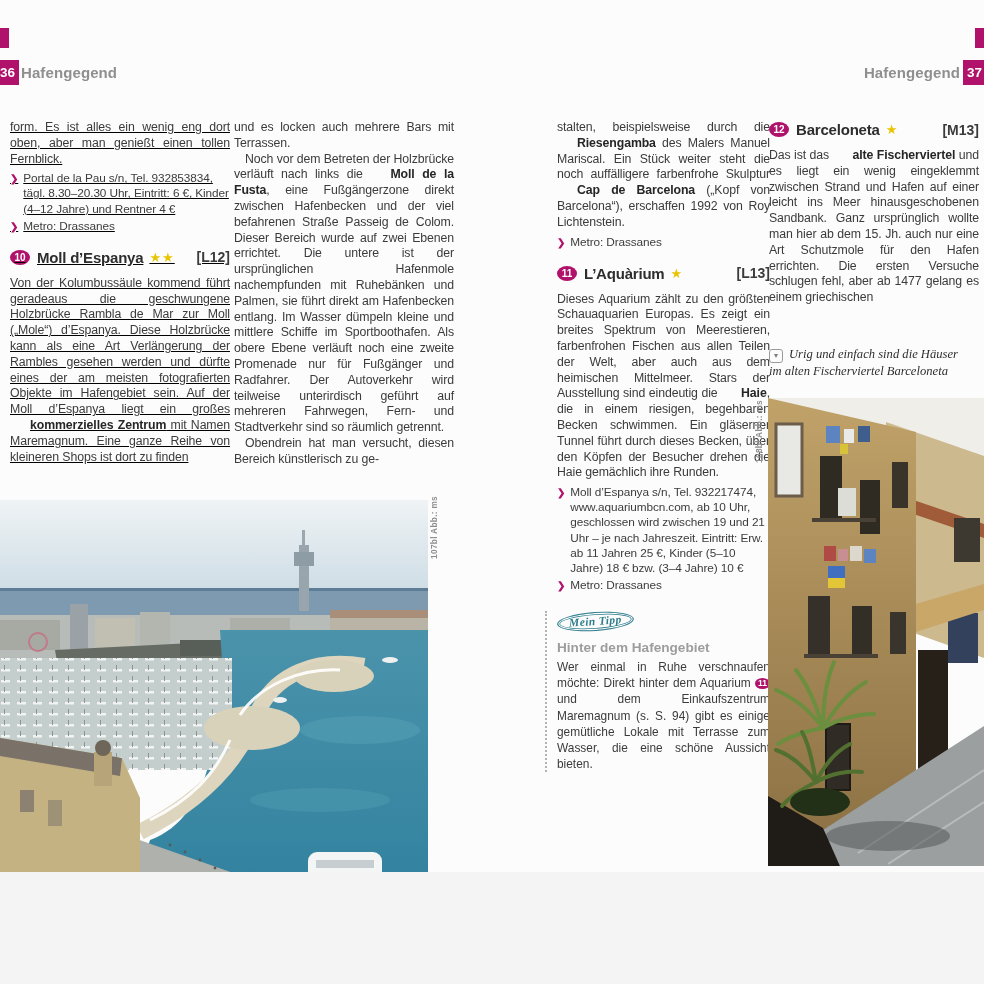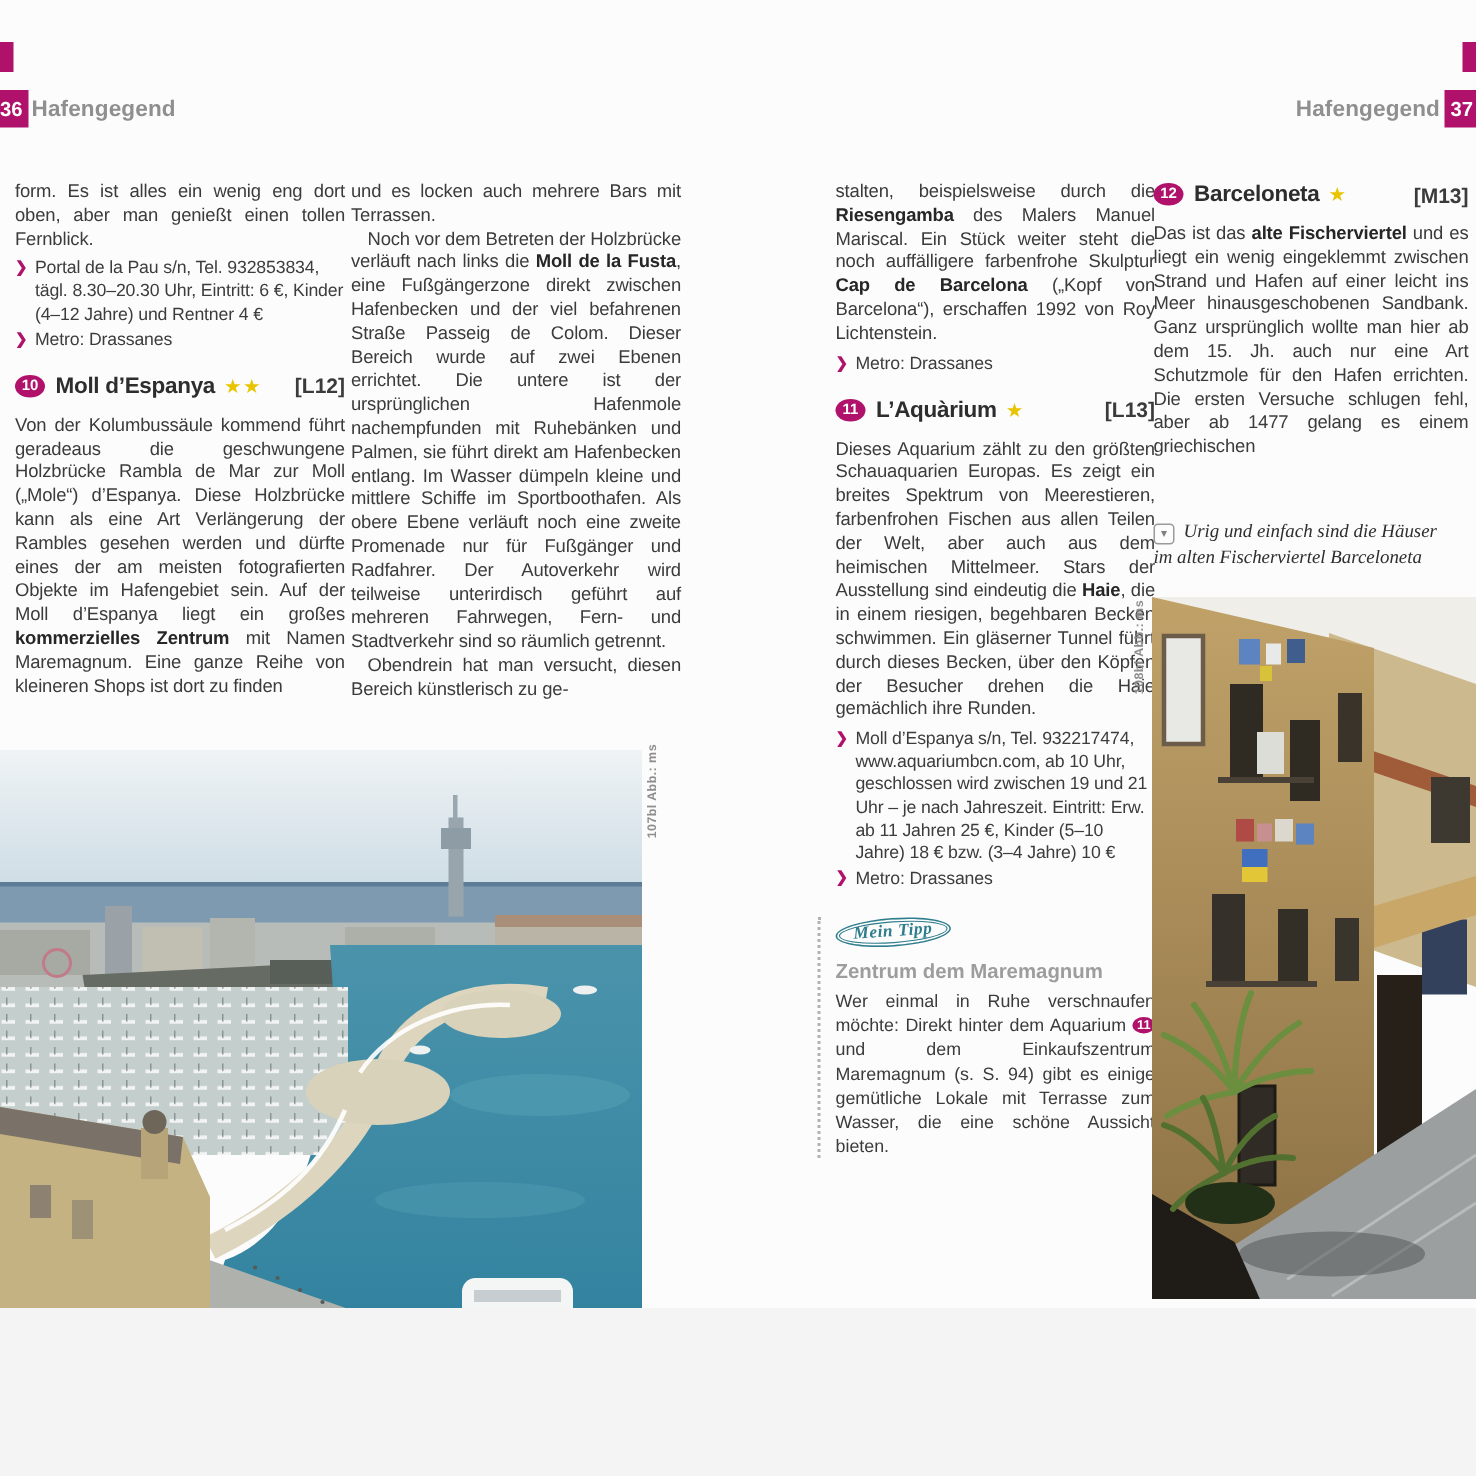--- a/index.html
+++ b/index.html
@@ -21,27 +21,27 @@
   .hdr-box{position:absolute;top:60px;width:28px;height:25px;background:var(--accent);color:#fff;
     font-weight:bold;font-size:13.5px;line-height:25px;}
   #hdr-box-l{left:-13px;text-align:right;padding-right:4px;}
   #hdr-box-r{right:-11px;text-align:left;padding-left:4px;}
   .hdr-title{position:absolute;top:64px;font-weight:bold;font-size:15px;color:#8f8f8f;letter-spacing:0.1px;}
   #hdr-title-l{left:21px;}
   #hdr-title-r{right:24px;}
 
   
   .col{position:absolute;top:120px;}
-  #col1{left:10px;width:220px;}
+  #col1{left:10px;width:220px;text-decoration:underline;}
   #col2{left:234px;width:220px;}
   #col3{left:557px;width:213px;}
   #col4{left:769px;width:210px;}
 
   .body{margin:0;font-size:12.3px;line-height:15.8px;text-align:justify;color:var(--ink);letter-spacing:-0.1px;}
-  .body .bold{font-weight:bold;color:#262626;}
+  .body .bold{font-weight:bold;color:#262626;margin-left:20px;}
   .body.indent{text-indent:11px;}
 
   .info-list{margin:4px 0 0;}
   .info{display:flex;font-size:11.8px;line-height:15.1px;color:#3c3c3c;margin:0 0 2px;letter-spacing:-0.1px;}
   .chev{color:var(--accent);font-weight:bold;font-size:10px;line-height:15px;margin-right:5px;flex:none;}
 
   .entry{display:flex;align-items:center;margin:15px 0 10px;}
   .entry.first{margin-top:1px;}
   .badge{background:var(--accent);color:#fff;border-radius:50%;min-width:20px;height:15px;line-height:15px;
     font-size:10px;font-weight:bold;text-align:center;margin-right:7px;flex:none;}
@@ -147,21 +147,21 @@
         <span class="chev">❯</span>
         <span>Moll d’Espanya s/n, Tel. 932217474, www.aquariumbcn.com, ab 10 Uhr, geschlossen wird zwischen 19 und 21 Uhr – je nach Jahreszeit. Eintritt: Erw. ab 11 Jahren 25 €, Kinder (5–10 Jahre) 18 € bzw. (3–4 Jahre) 10 €</span>
       </div>
       <div class="info">
         <span class="chev">❯</span>
         <span>Metro: Drassanes</span>
       </div>
     </div>
     <div class="tip">
       <span class="tip-badge">Mein Tipp</span>
-      <div class="tip-head">Zentrum dem Maremagnum</div>
+      <div class="tip-head">Hinter dem Hafengebiet</div>
       <p class="tip-body"><span>Wer einmal in Ruhe verschnaufen möchte: Direkt hinter dem Aquarium </span><span class="badge-inline">11</span><span> und dem Einkaufszentrum Maremagnum (s. S. 94) gibt es einige gemütliche Lokale mit Terrasse zum Wasser, die eine schöne Aussicht bieten.</span></p>
     </div>
   </div>
 
   <div class="col" id="col4">
     <div class="entry first">
       <span class="badge">12</span>
       <span class="entry-title">Barceloneta</span>
       <span class="stars">★</span>
       <span class="entry-ref">[M13]</span>

